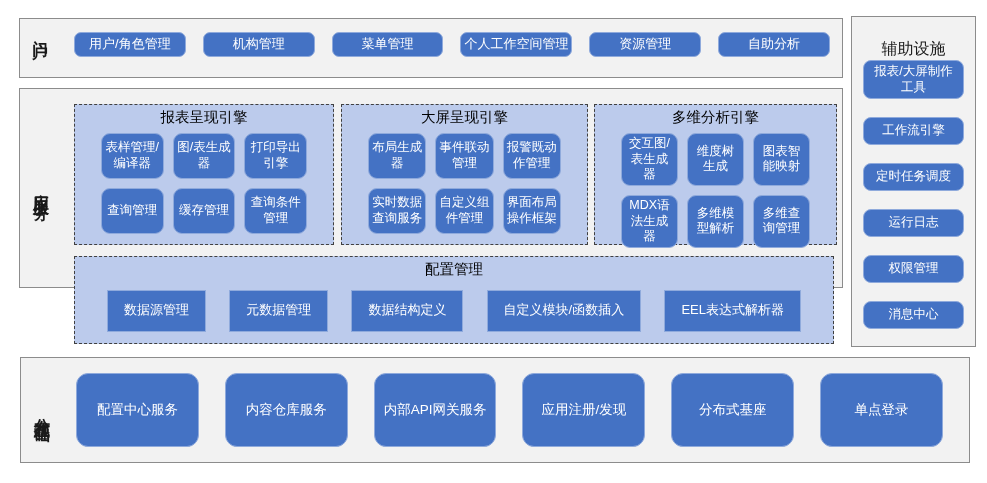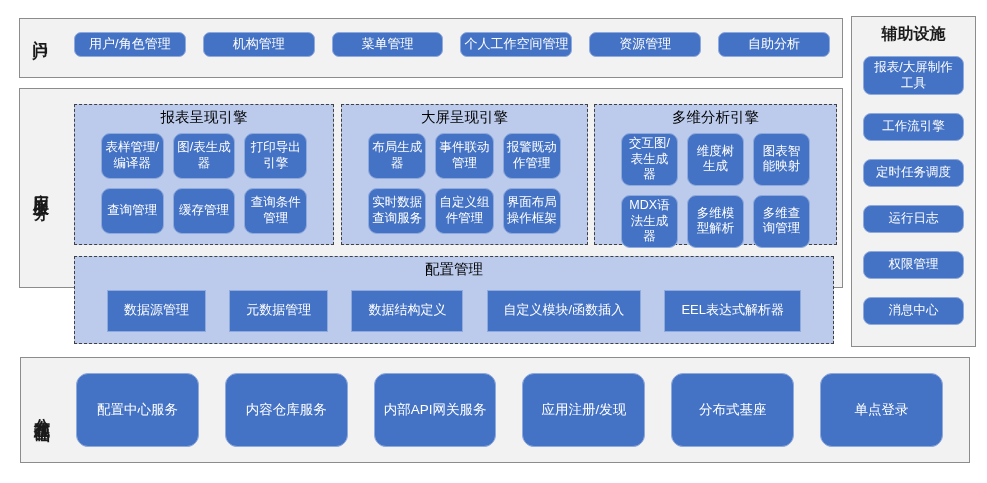--- a/index.html
+++ b/index.html
@@ -37,22 +37,22 @@
   .engine-grid .node{font-size:12.5px; border-radius:9px; padding:2px 3px;}
   .eng-0{left:54px; top:15px; width:260px; height:141px;}
   .eng-1{left:321px; top:15px; width:247px; height:141px;}
   .eng-2{left:574px; top:15px; width:243px; height:141px;}
   .config{left:54px; top:167px; width:760px; height:88px;}
   .config-row{display:flex; justify-content:space-between; align-items:center;
     padding:4px 32px 0; height:calc(100% - 25px - 8px);}
   .config-row .node{height:42px; padding:16px 16px; font-size:13px; border-radius:0;}
   
   .aux{left:851px; top:16px; width:125px; height:331px;}
-  .aux-title{text-align:center; font-weight:bold; font-size:16px; color:var(--text-dark); margin-top:7px;}
-  .aux-col{display:flex; flex-direction:column; align-items:center; gap:18px; margin-top:11px;}
+  .aux-title{text-align:center; font-weight:normal; font-size:16px; color:var(--text-dark); margin-top:22px;}
+  .aux-col{display:flex; flex-direction:column; align-items:center; gap:18px; }
   .aux-col .node{width:101px; min-height:28px; font-size:12.5px; padding:3px 8px; border-radius:8px;}
   
   .foundation{left:20px; top:357px; width:950px; height:106px;}
   .foundation .vlabel{left:10px; top:50%; transform:translateY(-50%); letter-spacing:2px;}
   .found-row{position:absolute; left:55px; right:26px; top:15px; bottom:15px; display:flex; gap:26px;}
   .found-row .node{flex:1; font-size:13.5px; border-radius:12px; border-width:1px;}
 </style>
 </head>
 <body>
 

